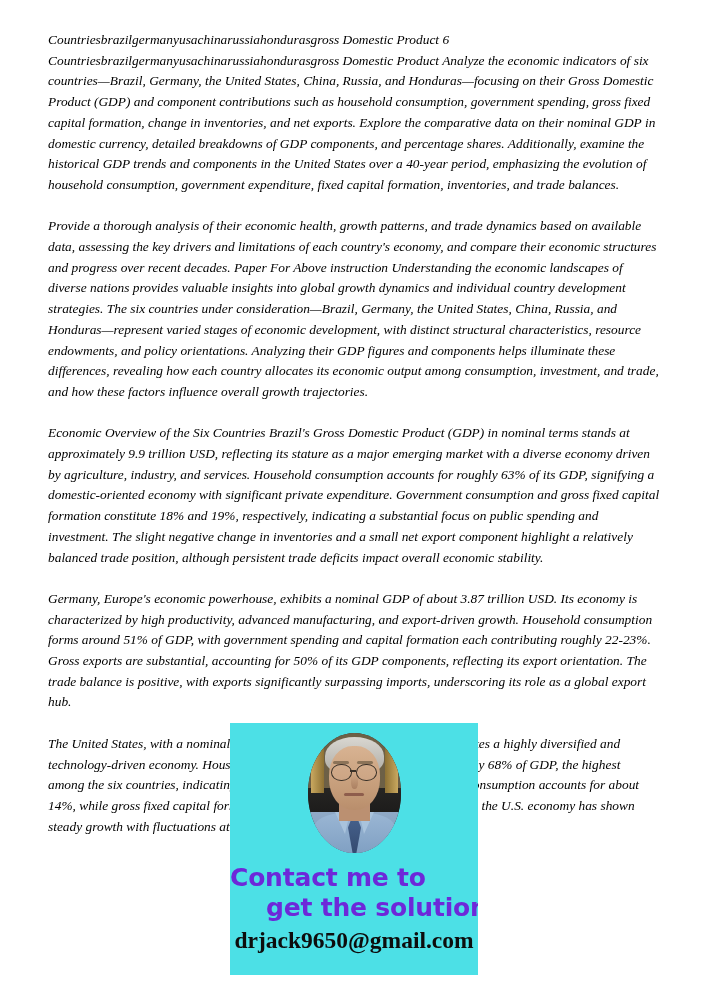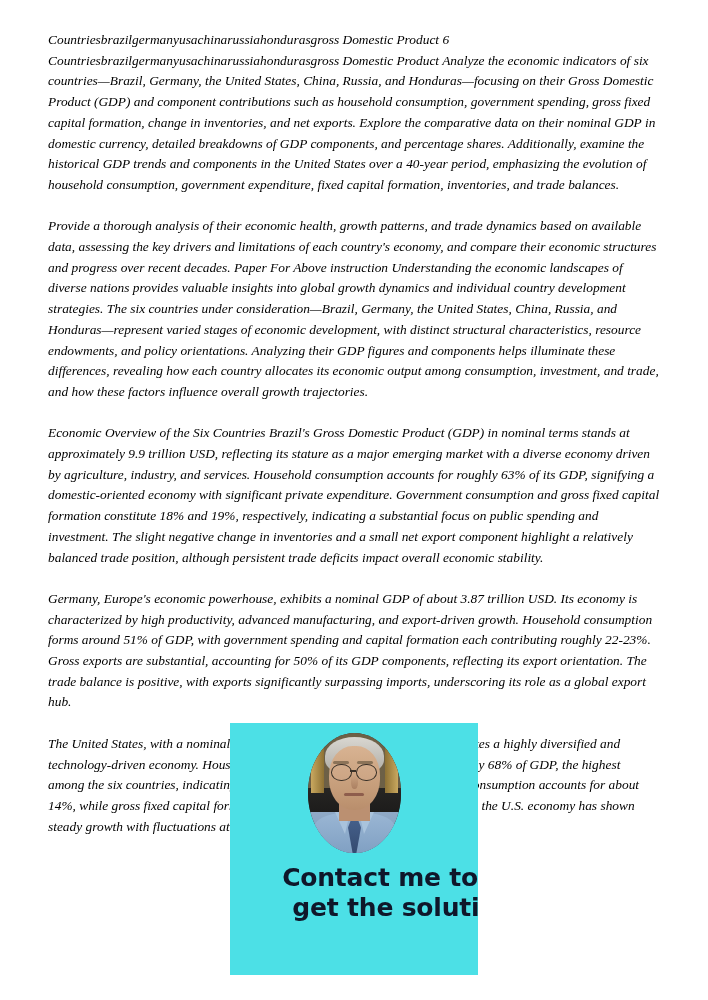--- a/index.html
+++ b/index.html
@@ -138,26 +138,26 @@
     border-top: 22px solid #a9c3dc;
   }
   .ph-tie {
     position: absolute; left: 40px; top: 85px; width: 13px; height: 37px;
     background: linear-gradient(to bottom,#46618c,#33496e);
     clip-path: polygon(28% 0%, 72% 0%, 100% 26%, 62% 100%, 38% 100%, 0% 26%);
   }
   #contact-line1, #contact-line2 {
     position: absolute;
     left: 0; width: 248px;
-    text-align: right;
+    text-align: left;
     font-family: "DejaVu Sans", "Liberation Sans", sans-serif;
     font-weight: bold;
     font-size: 25px;
     letter-spacing: -0.2px;
-    color: #0f172a;
+    color: #6d28d9;
   }
   #contact-line1 { top: 140px; }
   #contact-line2 { top: 170px; margin-left: 36px; }
   #contact-email {
     position: absolute;
     left: 0; top: 204px; width: 248px;
     text-align: center;
     font-family: "Liberation Serif", "DejaVu Serif", serif;
     font-weight: bold;
     font-size: 23.5px;
@@ -194,16 +194,17 @@
       <div class="ph-brow r"></div>
       <div class="ph-glass l"></div>
       <div class="ph-glass r"></div>
       <div class="ph-bridge"></div>
       <div class="ph-nose"></div>
       <div class="ph-mouth"></div>
     </div>
 
     <div id="contact-line1">Contact me to</div>
     <div id="contact-line2">get the solution</div>
+    <div id="contact-email">drjack9650@gmail.com</div>
 
   </div>
 
 </div>
 
 </body></html>

